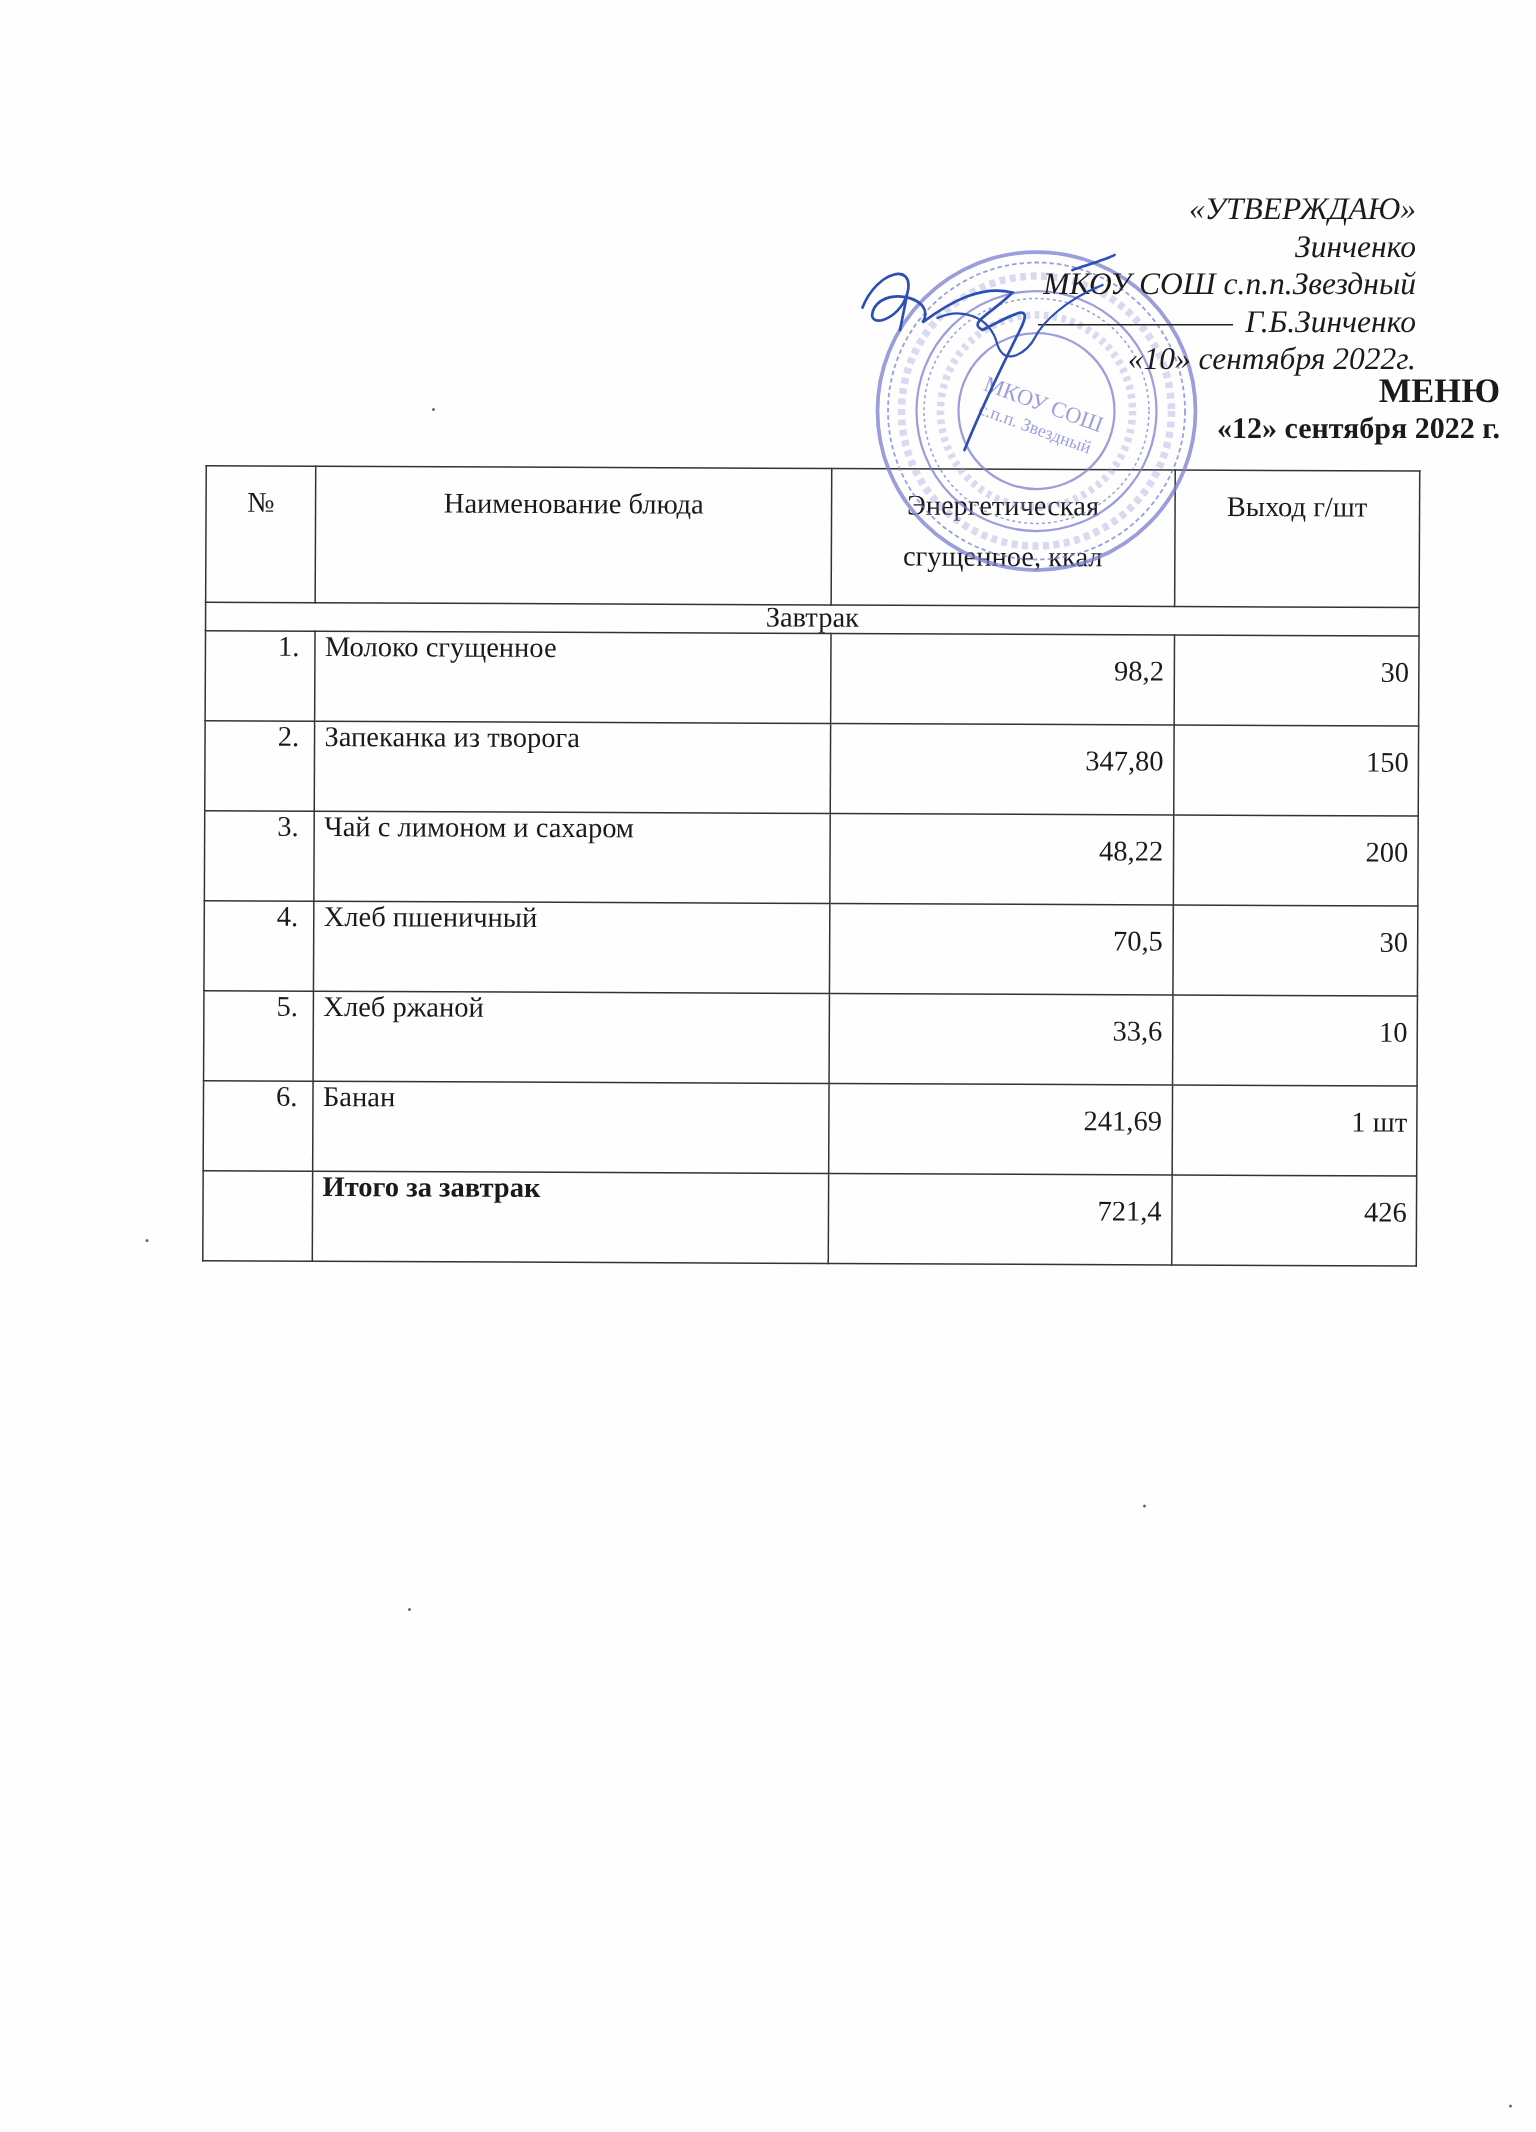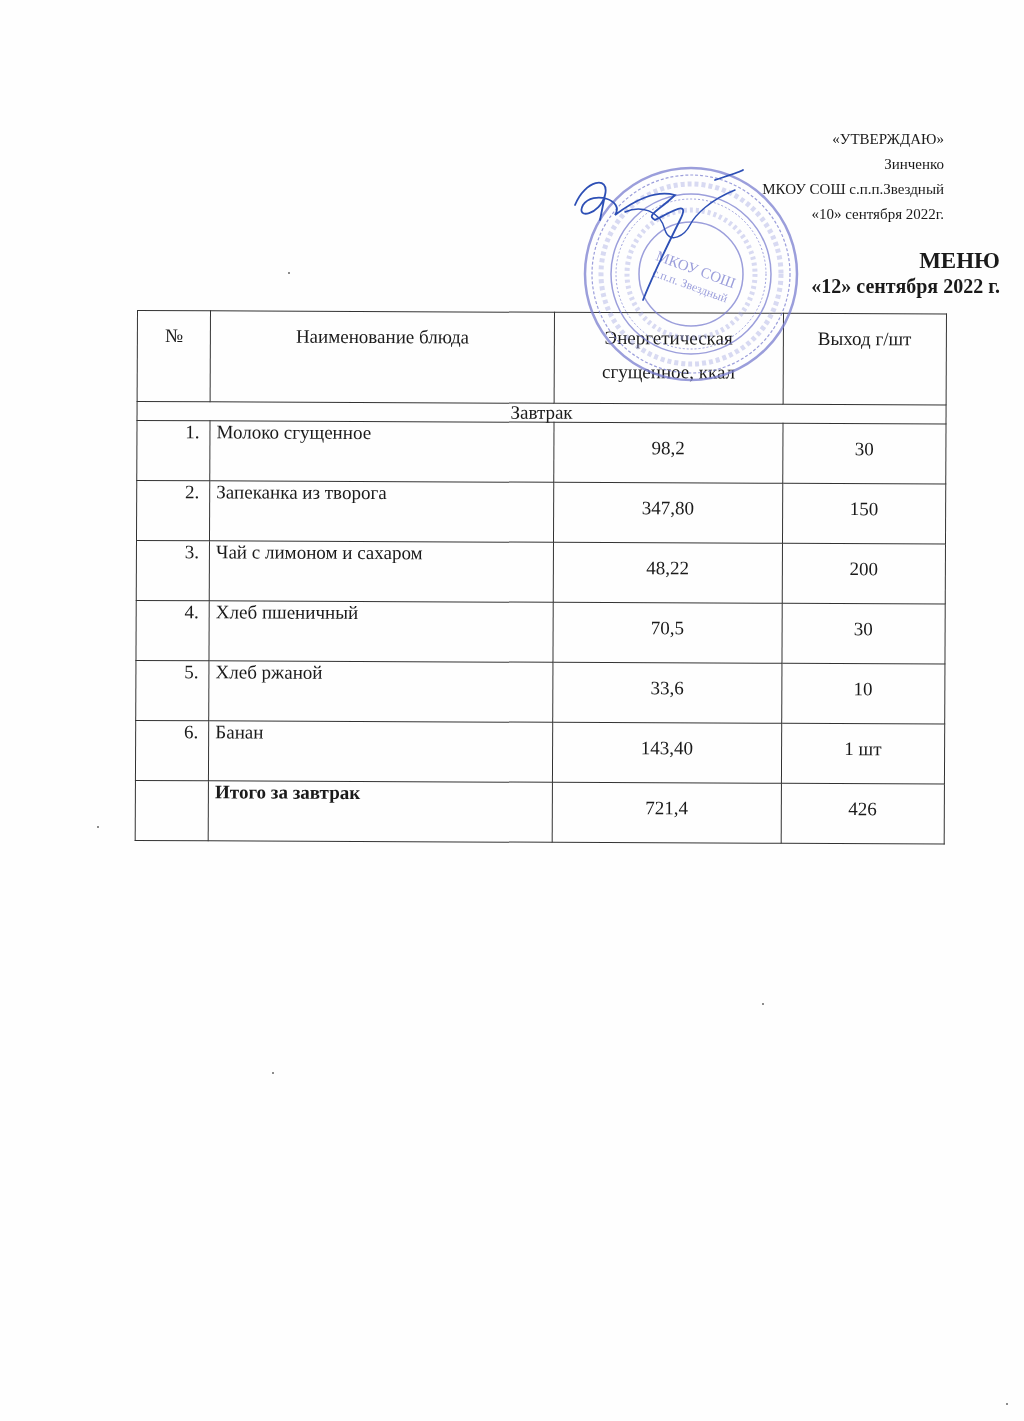--- a/index.html
+++ b/index.html
@@ -14,23 +14,24 @@
       overflow: hidden;
       font-family: "Liberation Serif", "DejaVu Serif", serif;
       color: #1a1a1a;
       background: #fefefe;
     }
     .approval {
       position: absolute;
       right: 80px;
       top: 127px;
       text-align: right;
-      font-size: 15px;
+      font-size: 21px;
       line-height: 25px;
       z-index: 3;
+      font-style: italic;
     }
     .approval .sign-line {
       display: inline-block;
       width: 130px;
       border-bottom: 1.5px solid #222;
       margin-right: 8px;
       vertical-align: 4px;
     }
     .title-block {
       position: absolute;
@@ -96,37 +97,38 @@
       line-height: 18px;
       padding: 1px 0;
       font-size: 19px;
     }
     .item-row td {
       height: 45px;
       padding-top: 4px;
     }
     .item-row .num { text-align: right; padding-right: 10px; }
     .item-row .name { text-align: left; }
-    .item-row .kcal, .item-row .out { text-align: center; padding-top: 14px; }
+    .item-row .kcal, .item-row .out { text-align: right; padding-top: 14px; }
     .total-row td { font-weight: bold; }
     .total-row .name { font-weight: bold; }
     .speck {
       position: absolute;
       width: 2px; height: 2px;
       background: #666;
       border-radius: 50%;
     }
   </style>
 </head>
 <body>
 
 <div class="approval">
   <div>«УТВЕРЖДАЮ»</div>
   <div>Зинченко</div>
   <div>МКОУ СОШ с.п.п.Звездный</div>
+  <div><span class="sign-line"></span><span>Г.Б.Зинченко</span></div>
   <div>«10» сентября 2022г.</div>
 </div>
 
 <svg class="stamp" viewBox="0 0 218 218">
   <g fill="none" stroke="#7b7fd0">
     <circle cx="109" cy="109" r="106" stroke-width="2.5"></circle>
     <circle cx="109" cy="109" r="99" stroke-width="1.2" stroke-dasharray="3 2"></circle>
     <circle cx="109" cy="109" r="80" stroke-width="1.5"></circle>
     <circle cx="109" cy="109" r="75" stroke-width="1" stroke-dasharray="2 2"></circle>
     <circle cx="109" cy="109" r="52" stroke-width="1.5"></circle>
@@ -191,21 +193,21 @@
     </tr>
     <tr class="item-row">
       <td class="num">5.</td>
       <td class="name">Хлеб ржаной</td>
       <td class="kcal">33,6</td>
       <td class="out">10</td>
     </tr>
     <tr class="item-row">
       <td class="num">6.</td>
       <td class="name">Банан</td>
-      <td class="kcal">143,40</td>
+      <td class="kcal">241,69</td>
       <td class="out">1 шт</td>
     </tr>
     <tr class="item-row total-row">
       <td class="num"></td>
       <td class="name">Итого за завтрак</td>
       <td class="kcal">721,4</td>
       <td class="out">426</td>
     </tr>
   </tbody>
 </table>

